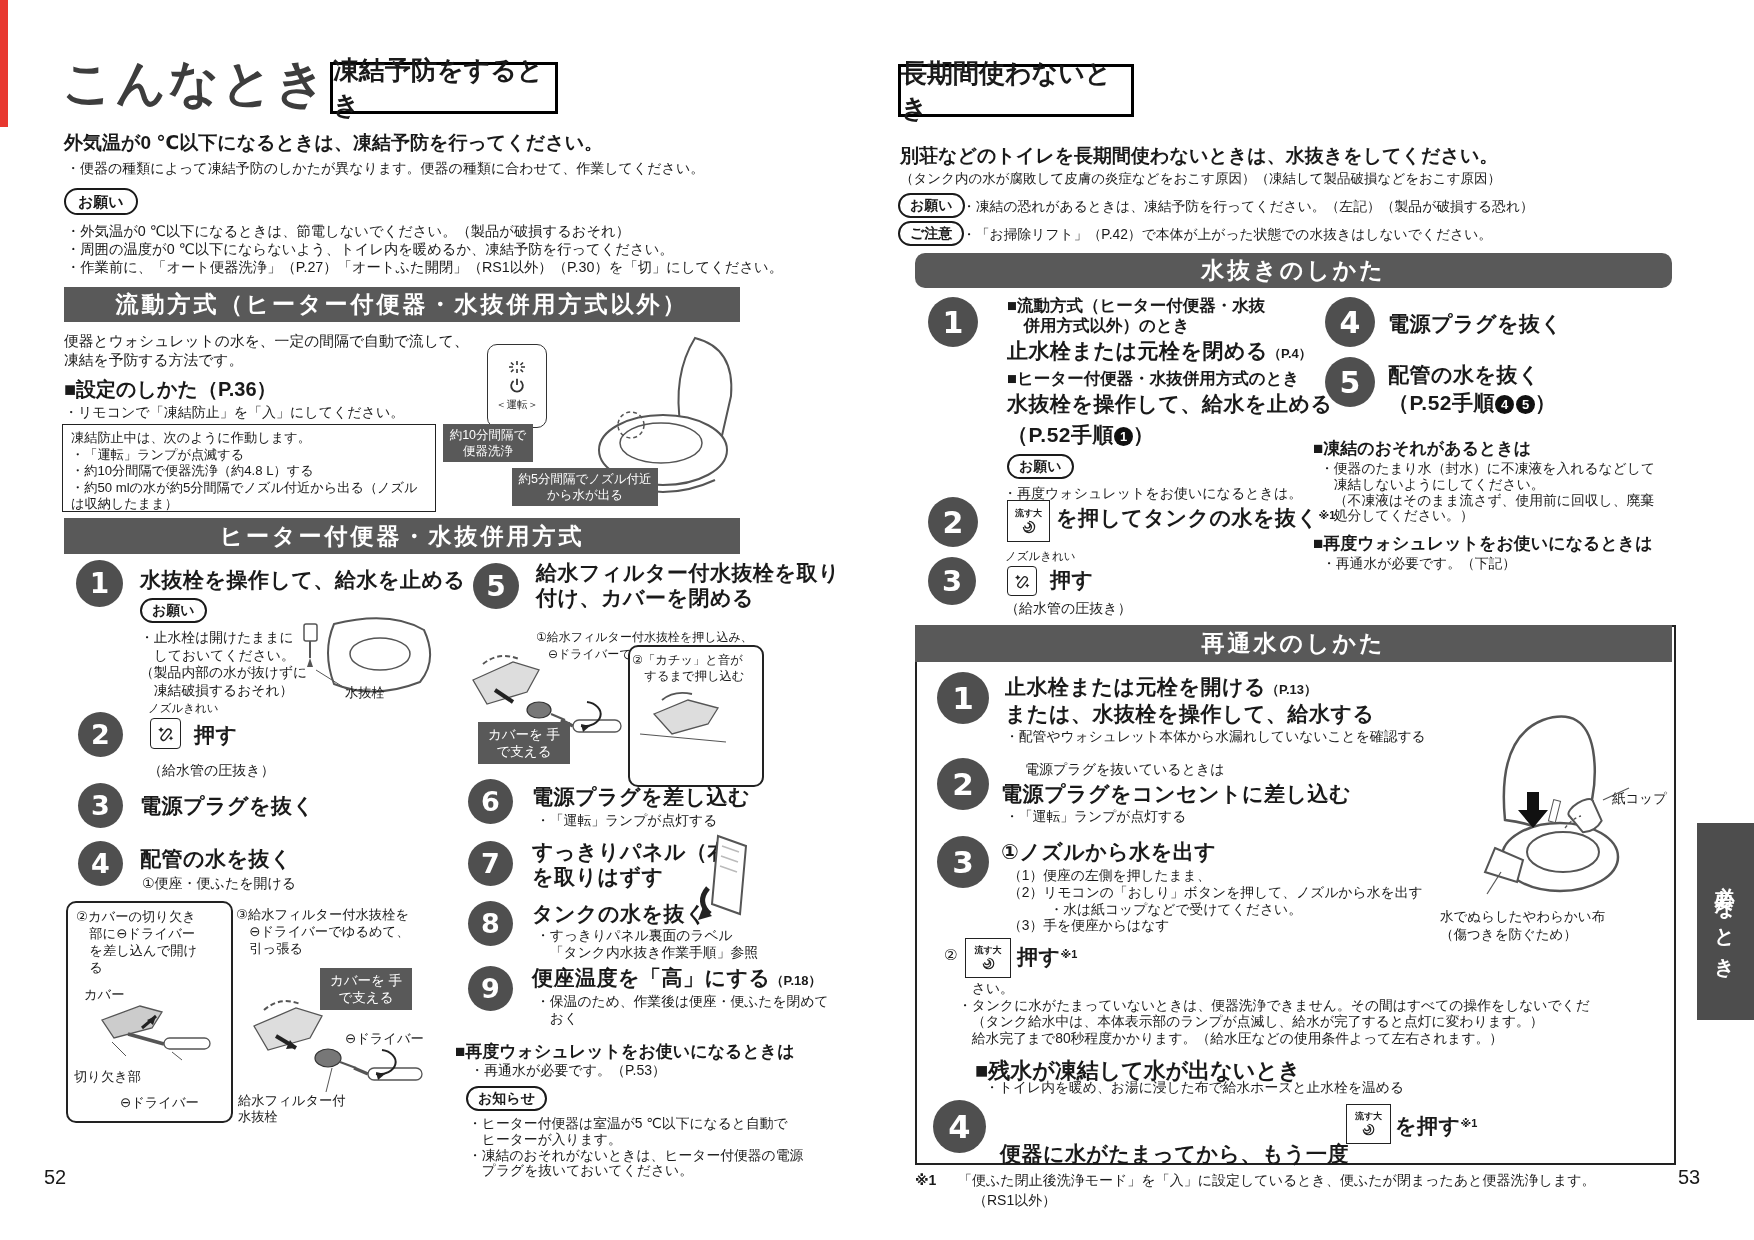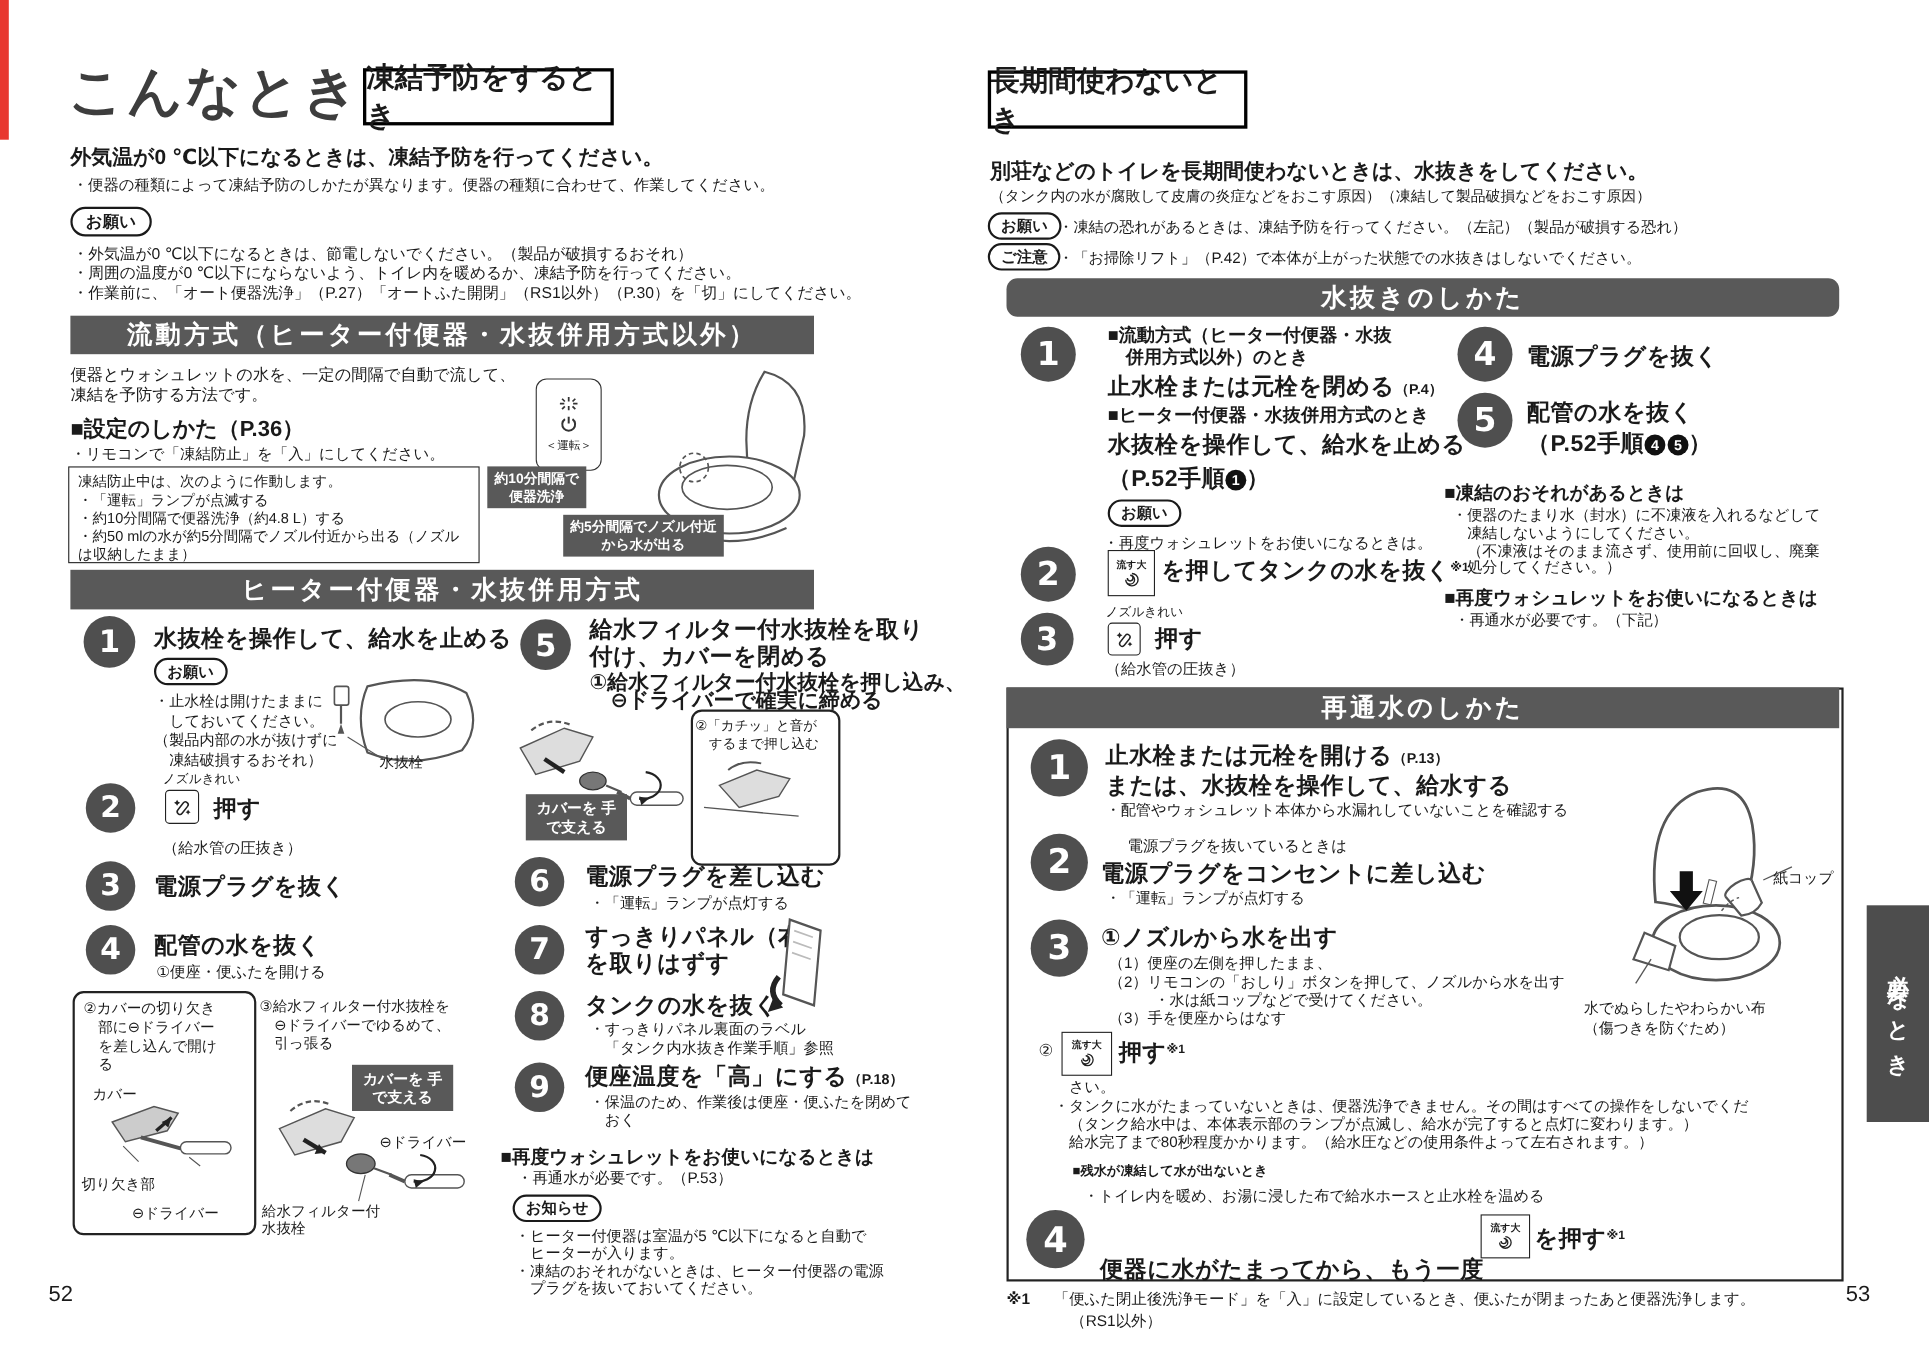--- a/index.html
+++ b/index.html
@@ -7,21 +7,21 @@
        font-family:"Liberation Sans","DejaVu Sans",sans-serif;color:#1a1a1a;}
   .abs{position:absolute;}
   .b{font-weight:bold;}
   .bar{background:#595959;color:#fff;font-weight:bold;text-align:center;
        font-size:23px;line-height:35px;letter-spacing:3px;}
   .circle{background:#4f4f4f;color:#fff;border-radius:50%;display:flex;align-items:center;
        justify-content:center;font-weight:bold;font-family:"DejaVu Sans",sans-serif;}
   .pill{display:inline-block;border:2px solid #1a1a1a;border-radius:16px;padding:0 12px;
        font-weight:bold;font-size:15px;line-height:23px;background:#fff;}
   .pill.sm{font-size:14px;line-height:21px;padding:0 10px;}
-  .badge{background:#595959;color:#fff;font-weight:bold;text-align:center;}
+  .badge{background:#595959;color:#fff;font-weight:normal;text-align:center;}
   .tagbox{border:3px solid #000;font-weight:bold;display:flex;align-items:center;
        justify-content:center;background:#fff;}
   .note{font-size:13.8px;line-height:17px;}
   .stitle{font-size:21px;font-weight:bold;letter-spacing:0.5px;white-space:nowrap;}
   .ref{font-size:13px;font-weight:bold;}
   .bnum{display:inline-flex;width:19px;height:19px;border-radius:50%;background:#111;color:#fff;
        font-size:13px;font-weight:bold;align-items:center;justify-content:center;vertical-align:1px;}
   .btn{border:1.5px solid #222;display:inline-flex;flex-direction:column;align-items:center;
        justify-content:center;background:#fff;}
   .btn .t{font-size:9px;font-weight:bold;line-height:11px;white-space:nowrap;}
@@ -184,21 +184,21 @@
 </div>
 <div class="abs lbl" style="left:345px;top:1030px;">⊖ドライバー</div>
 <div class="abs lbl" style="left:238px;top:1092px;">給水フィルター付</div>
 <div class="abs lbl" style="left:238px;top:1108px;">水抜栓</div>
 
 <div class="abs circle" style="left:473px;top:563px;width:46px;height:46px;font-size:28px;">5</div>
 <div class="abs" style="left:536px;top:560px;">
   <div class="stitle" style="line-height:25px;">給水フィルター付水抜栓を取り</div>
   <div class="stitle" style="line-height:25px;">付け、カバーを閉める</div>
 </div>
-<div class="abs" style="left:536px;top:612px;font-size:19px;line-height:17px;font-weight:bold;">
+<div class="abs" style="left:536px;top:629px;font-size:12px;line-height:17px;">
   <div>①給水フィルター付水抜栓を押し込み、</div>
   <div>　⊖ドライバーで確実に締める</div>
 </div>
 <div class="abs" style="left:455px;top:650px;">
   <svg width="170" height="118" viewBox="0 0 170 118">
     <path d="M18 30 l40 -18 26 8 -12 22 -40 12z" fill="#ddd" stroke="#555" stroke-width="1.3"></path>
     <path d="M28 14 q16 -13 36 -5" fill="none" stroke="#555" stroke-width="2" stroke-dasharray="5 3"></path>
     <path d="M40 40 l18 12" stroke="#222" stroke-width="4" fill="none"></path>
     <ellipse cx="84" cy="60" rx="12" ry="8" fill="#777" stroke="#333" stroke-width="1.2"></ellipse>
     <path d="M96 64 l14 6" stroke="#555" stroke-width="2" fill="none"></path>
@@ -375,21 +375,21 @@
 </div>
 <div class="abs" style="left:1017px;top:943px;white-space:nowrap;">
   <span class="stitle">押す</span><span class="sup">※1</span>
 </div>
 <div class="abs" style="left:958px;top:981px;font-size:13.8px;line-height:16.5px;">
   <div>　さい。</div>
   <div>・タンクに水がたまっていないときは、便器洗浄できません。その間はすべての操作をしないでくだ</div>
   <div>　（タンク給水中は、本体表示部のランプが点滅し、給水が完了すると点灯に変わります。）</div>
   <div>　給水完了まで80秒程度かかります。（給水圧などの使用条件よって左右されます。）</div>
 </div>
-<div class="abs b" style="left:975px;top:1056px;font-size:12px;">■残水が凍結して水が出ないとき</div>
+<div class="abs b" style="left:975px;top:1056px;font-size:22px;">■残水が凍結して水が出ないとき</div>
 <div class="abs" style="left:985px;top:1079px;font-size:13.8px;">・トイレ内を暖め、お湯に浸した布で給水ホースと止水栓を温める</div>
 
 <div class="abs circle" style="left:933px;top:1100px;width:53px;height:53px;font-size:32px;">4</div>
 <div class="abs stitle" style="left:1000px;top:1140px;">便器に水がたまってから、もう一度</div>
 <div class="abs btn" style="left:1346px;top:1104px;width:43px;height:38px;">
   <span class="t">流す大</span>
   <span>
     <svg width="15" height="15" viewBox="0 0 20 20">
       <path d="M10 10 m0 -7 a7 7 0 1 1 -7 7 a5 5 0 1 0 5 -5 a3.2 3.2 0 1 1 -3.2 3.2" fill="none" stroke="#222" stroke-width="1.6"></path>
     </svg>

